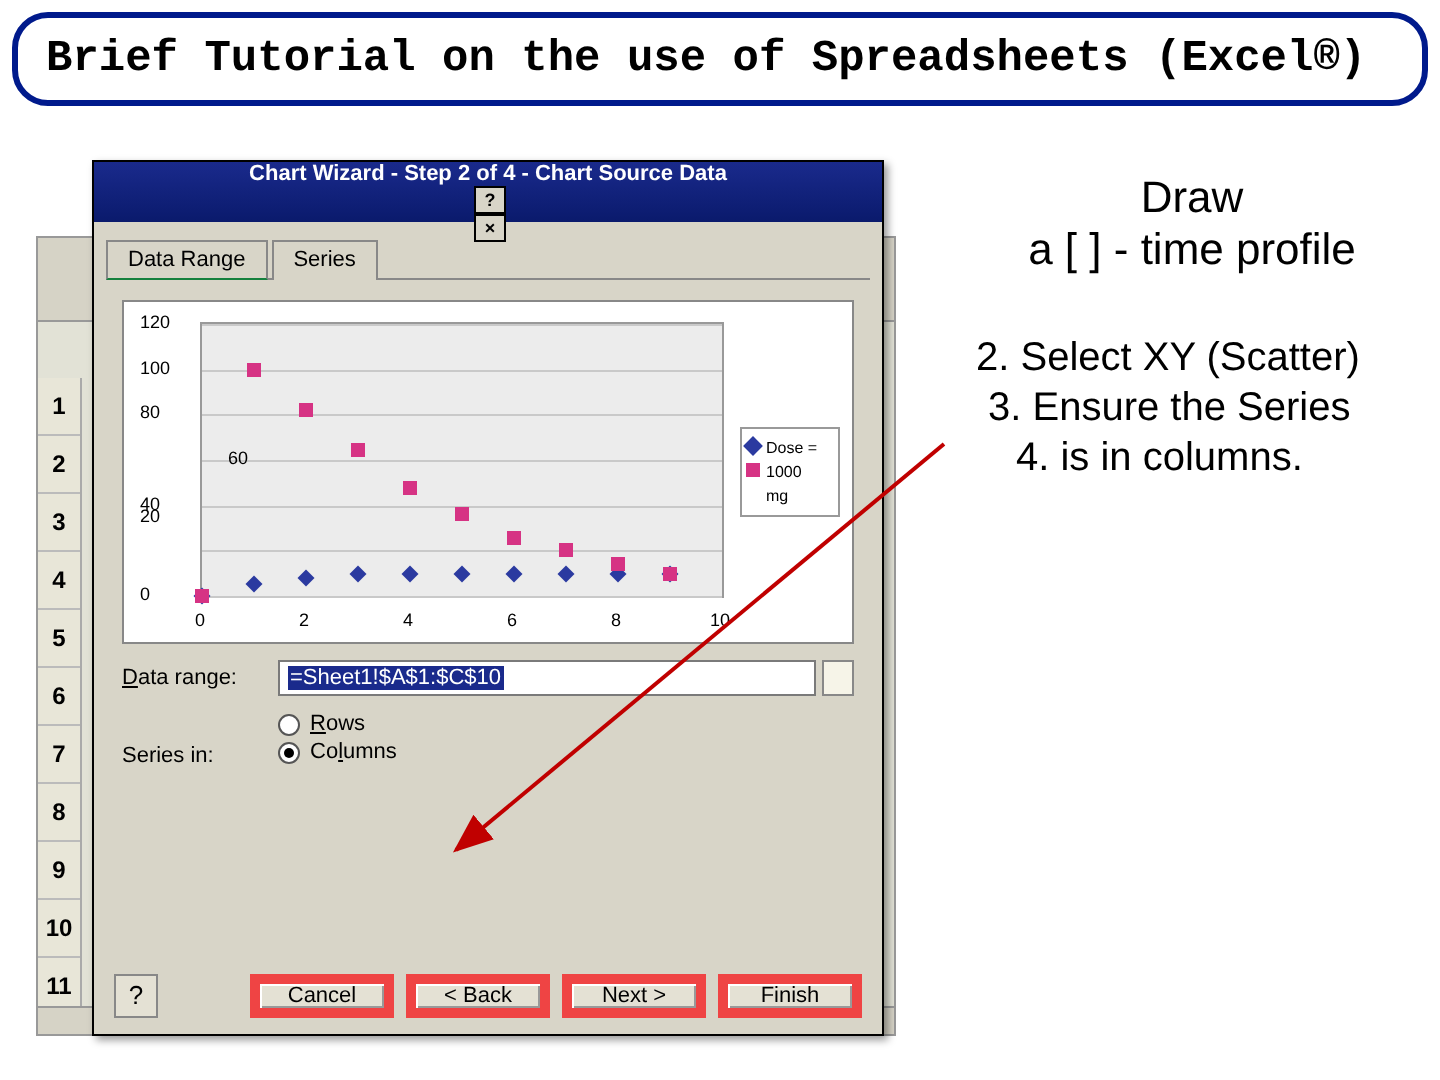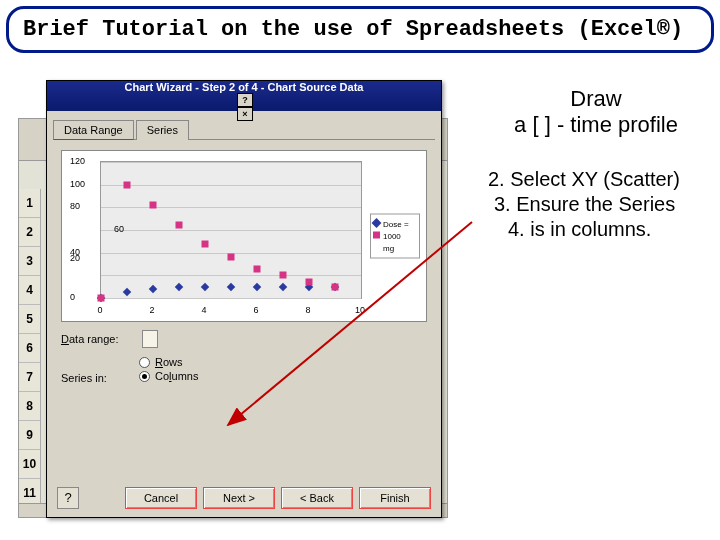--- a/index.html
+++ b/index.html
@@ -49,21 +49,21 @@
 
   .radio-col { margin-left: 92px; }
   .radio-row { display: flex; align-items: center; font-size: 11px; margin: 2px 0; }
   .radio { width: 11px; height: 11px; border: 1px solid #555; border-radius: 50%; background: #fff; margin-right: 5px; position: relative; }
   .radio.checked::after { content: ""; position: absolute; left: 2px; top: 2px; width: 5px; height: 5px; background: #000; border-radius: 50%; }
   .radio-label u { text-decoration: underline; }
 
   .btn-row { position: absolute; left: 0; right: 0; bottom: 8px; display: flex; align-items: center; padding: 0 10px; gap: 6px; }
   .help-btn { width: 22px; height: 22px; border: 1px solid #888; background: #e4e1d4; font-size: 13px; text-align: center; line-height: 20px; }
   .spacer { flex: 1; }
-  .btn { min-width: 72px; height: 22px; border: 1px solid #ef4444; background: #e4e1d4; font-size: 11px; display: flex; align-items: center; justify-content: center; box-shadow: inset 1px 1px #fff, inset -1px -1px #999; }
+  .btn { min-width: 72px; height: 22px; border: 5px solid #ef4444; background: #e4e1d4; font-size: 11px; display: flex; align-items: center; justify-content: center; box-shadow: inset 1px 1px #fff, inset -1px -1px #999; }
 
   .arrow-svg { position: absolute; left: 0; top: 0; pointer-events: none; }
 </style>
 </head>
 <body>
 
 <div class="slide-title-wrap">
   <div class="slide-title">Brief Tutorial on the use of Spreadsheets (Excel®)</div>
 </div>
 
@@ -163,20 +163,21 @@
       <div class="x-tick" style="left: 38px;">0</div>
       <div class="x-tick" style="left: 90px;">2</div>
       <div class="x-tick" style="left: 142px;">4</div>
       <div class="x-tick" style="left: 194px;">6</div>
       <div class="x-tick" style="left: 246px;">8</div>
       <div class="x-tick" style="left: 298px;">10</div>
     </div>
 
   <div class="form-row">
     <span class="form-label"><u>D</u><span>ata range:</span></span>
+    <div class="data-range-input"><span class="seltext">=Sheet1!$A$1:$C$10</span></div>
     <div class="picker"></div>
   </div>
 
   <div class="form-row" style="align-items:flex-end">
     <span class="form-label">Series in:</span>
     <div class="radio-col" style="margin-left:0">
       <div class="radio-row">
         <span class="radio"></span>
         <span class="radio-label"><u>R</u>ows</span>
       </div>
@@ -184,22 +185,22 @@
         <span class="radio checked"></span>
         <span class="radio-label">Co<u>l</u>umns</span>
       </div>
     </div>
   </div>
 
   <div class="btn-row">
     <div class="help-btn">?</div>
     <div class="spacer"></div>
     <div class="btn">Cancel</div>
+    <div class="btn">&lt; Back</div>
     <div class="btn">Next &gt;</div>
-    <div class="btn">&lt; Back</div>
     <div class="btn">Finish</div>
   </div>
 </div>
 
 <svg class="arrow-svg" width="720" height="540">
   <defs>
       <marker id="ah" markerWidth="10" markerHeight="8" refX="9" refY="4" orient="auto">
         <path d="M0,0 L10,4 L0,8 Z" fill="#c00000"></path>
       </marker>
     </defs>

